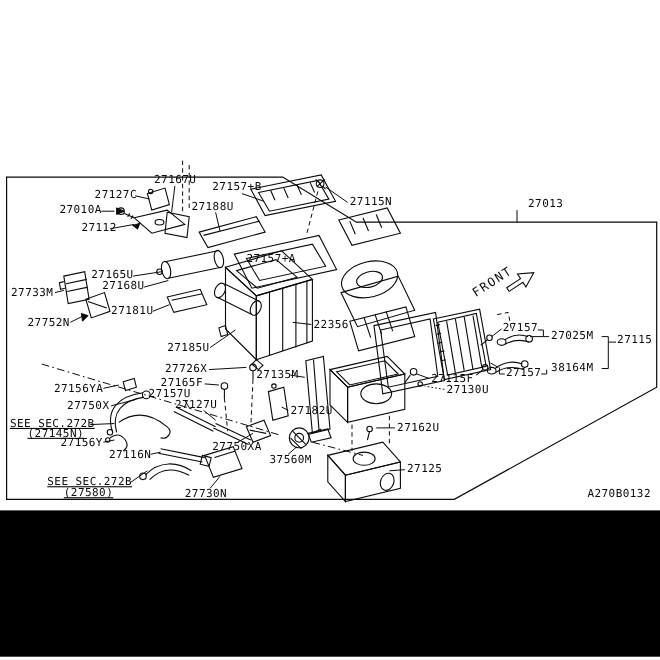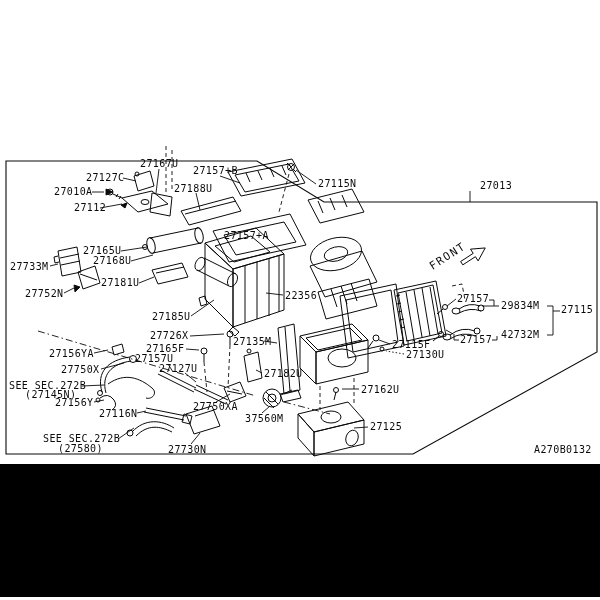--- a/index.html
+++ b/index.html
@@ -1,21 +1,21 @@
 <!DOCTYPE html>
 <html><head>
 <meta charset="utf-8">
 <style>
   html,body{margin:0;padding:0;background:#fff;}
   #stage{position:relative;width:600px;height:600px;background:#ffffff;overflow:hidden;
          font-family:"DejaVu Sans Mono","Liberation Mono",monospace;}
   #art{position:absolute;left:0;top:0;}
   .lbl{position:absolute;font-size:10px;line-height:9px;letter-spacing:0.4px;color:#0a0a0a;
        white-space:nowrap;font-weight:500;}
-  .u{}
+  .u{text-decoration:underline;}
   .rot{transform:rotate(-33deg);transform-origin:left bottom;font-size:11px;letter-spacing:1.5px;}
   .band{position:absolute;left:0;top:464px;width:600px;height:133px;background:#000;}
   svg line,svg path,svg polygon,svg ellipse,svg circle,svg polyline{vector-effect:non-scaling-stroke;}
 </style>
 </head>
 <body>
 
 <div id="stage">
 
   <svg id="art" width="600" height="600" viewBox="0 0 600 600" fill="none" stroke="#0a0a0a" stroke-width="1">
@@ -238,22 +238,22 @@
   <div class="lbl" style="left:245px;top:414px">37560M</div>
   <div class="lbl u" style="left:43px;top:434px">SEE SEC.272B</div>
   <div class="lbl u" style="left:58px;top:444px">(27580)</div>
   <div class="lbl" style="left:168px;top:445px">27730N</div>
   <div class="lbl" style="left:264px;top:369px">27182U</div>
   <div class="lbl" style="left:361px;top:385px">27162U</div>
   <div class="lbl" style="left:370px;top:422px">27125</div>
   <div class="lbl" style="left:392px;top:340px">27115F</div>
   <div class="lbl" style="left:406px;top:350px">27130U</div>
   <div class="lbl" style="left:457px;top:294px">27157</div>
-  <div class="lbl" style="left:501px;top:301px">29834M</div>
+  <div class="lbl" style="left:501px;top:301px">27025M</div>
   <div class="lbl" style="left:561px;top:305px">27115</div>
-  <div class="lbl" style="left:501px;top:330px">42732M</div>
+  <div class="lbl" style="left:501px;top:330px">38164M</div>
   <div class="lbl" style="left:460px;top:335px">27157</div>
 
   <div class="lbl rot" style="left:433px;top:262px">FRONT</div>
   <div class="lbl" style="left:534px;top:445px">A270B0132</div>
 
   <div class="band"></div>
 </div>
 
 </body></html>

